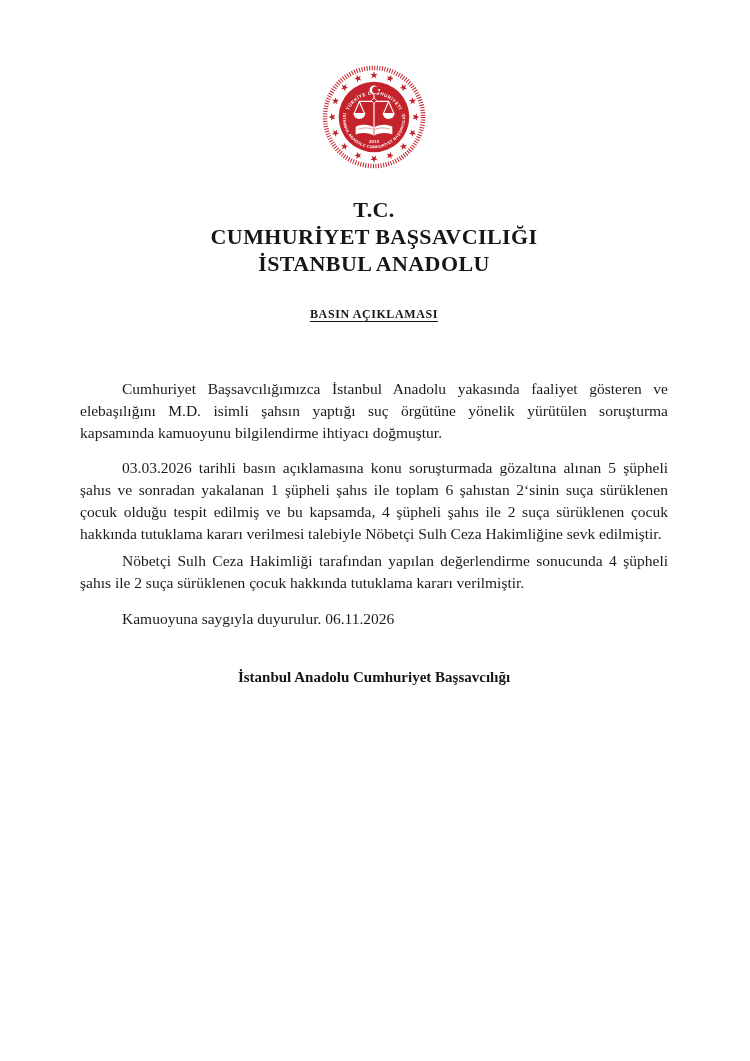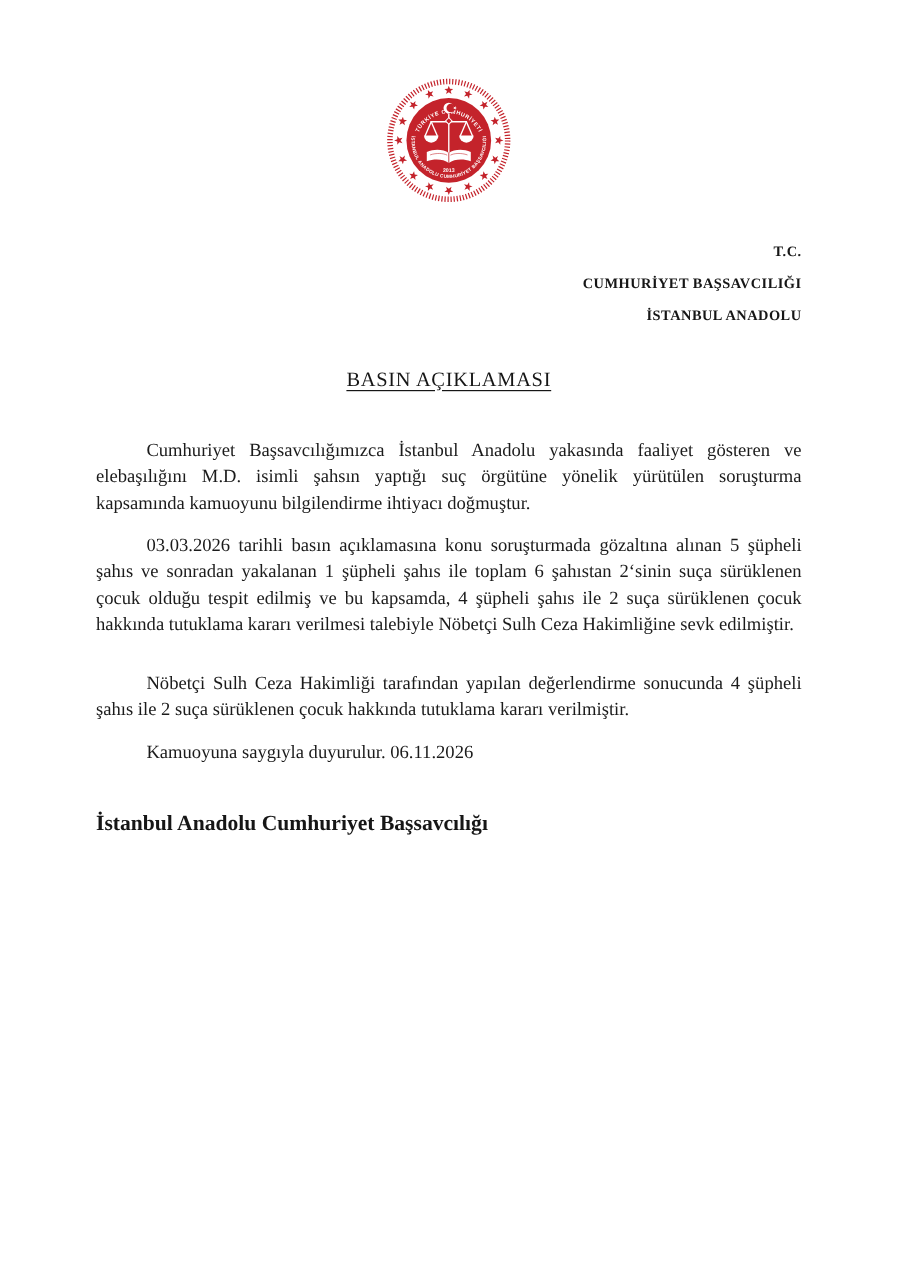--- a/index.html
+++ b/index.html
@@ -21,65 +21,65 @@
     height: 1061px;
     padding: 62px 82px 0 80px;
     background: #ffffff;
   }
   .logo-wrap {
     text-align: center;
     height: 112px;
     margin-bottom: 22px;
   }
   .header-block {
-    text-align: right;
+    text-align: center;
     font-weight: bold;
-    font-size: 12px;
+    font-size: 22px;
     line-height: 27px;
     letter-spacing: 0.4px;
     color: #161616;
   }
   .press-title {
     text-align: center;
-    font-weight: normal;
-    font-size: 17px;
+    font-weight: bold;
+    font-size: 12px;
     letter-spacing: 0.6px;
     margin-top: 30px;
     color: #161616;
   }
   .press-title span {
     text-decoration: underline;
     text-underline-offset: 3px;
   }
   .body-text p {
     margin: 0;
     font-size: 15.5px;
     line-height: 22px;
     text-align: justify;
     text-indent: 42px;
     color: #1b1b1b;
   }
-  .body-text p.p1 { margin-top: 38px; }
+  .body-text p.p1 { margin-top: 56px; }
   .body-text p.p2 { margin-top: 13px; }
-  .body-text p.p3 { margin-top: 27px; }
+  .body-text p.p3 { margin-top: 5px; }
   .closing-line {
     margin: 0;
     margin-top: 14px;
     font-size: 15.5px;
     line-height: 22px;
     text-indent: 42px;
     color: #1b1b1b;
   }
   .signature-line {
-    margin: 0;
+    margin: 16px;
     margin-top: 36px;
-    font-size: 18px;
+    font-size: 15px;
     line-height: 22px;
     font-weight: bold;
-    text-align: left;
+    text-align: center;
     color: #161616;
   }
 </style>
 </head>
 <body>
 
 <div class="page">
 
   <div class="logo-wrap">
     <svg width="110" height="110" viewBox="0 0 120 120" xmlns="http://www.w3.org/2000/svg">

